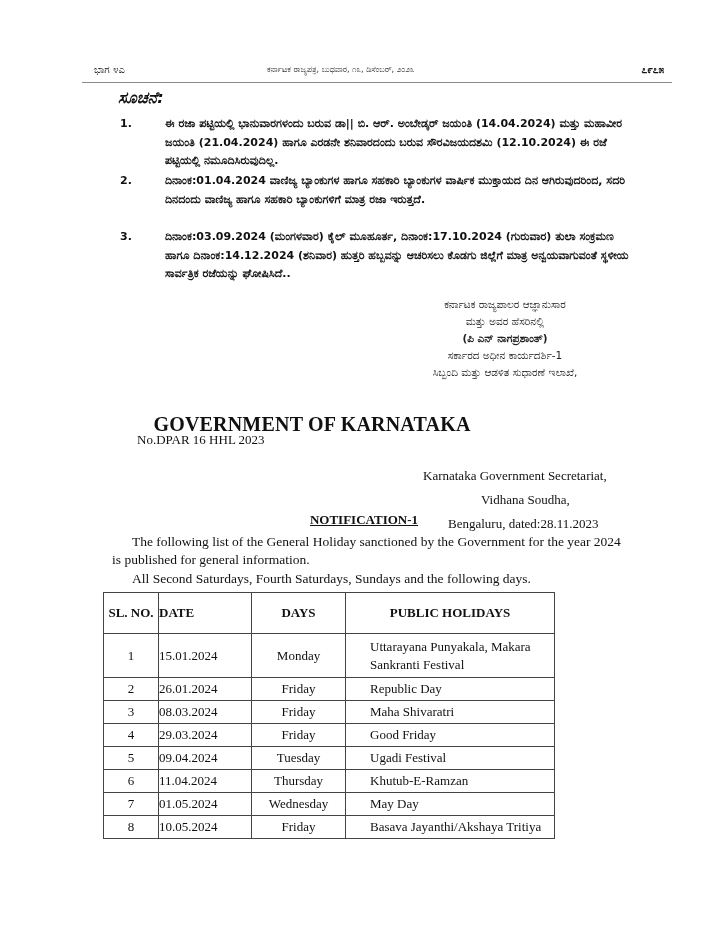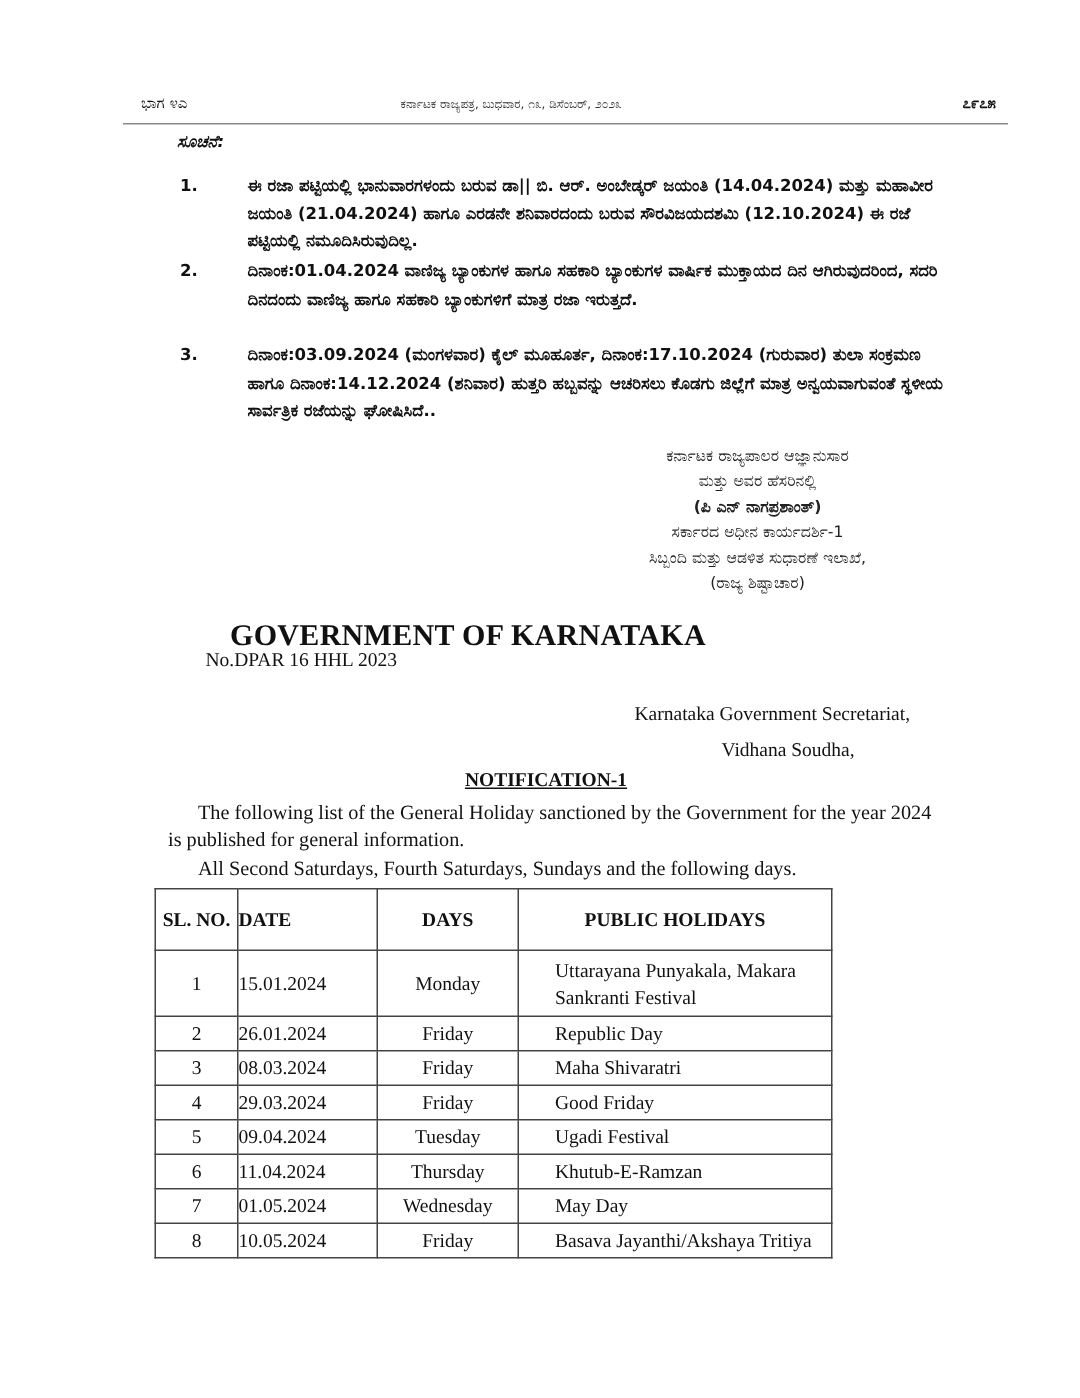--- a/index.html
+++ b/index.html
@@ -5,21 +5,21 @@
   html, body { margin:0; padding:0; background:#ffffff; }
   body { width:720px; height:932px; position:relative; overflow:hidden; color:#111; }
   .kn { font-family:"DejaVu Sans", sans-serif; }
   .serif { font-family:"Liberation Serif", serif; }
 
   #hdr { position:absolute; left:82px; top:60px; width:590px; height:22px; border-bottom:1.5px solid #8a8a8a; font-size:9px; }
   #hdr-left { position:absolute; left:12px; top:4px; font-weight:normal; font-size:10px; }
   #hdr-center { position:absolute; left:185px; top:5px; font-size:8px; color:#333; }
   #hdr-right { position:absolute; right:8px; top:4px; font-weight:bold; font-size:10px; }
 
-  #note-title { position:absolute; left:118px; top:88px; font-size:11px; font-weight:bold; font-style:italic; }
+  #note-title { position:absolute; left:118px; top:88px; font-size:16px; font-weight:bold; font-style:italic; }
 
   .note { position:absolute; left:112px; width:530px; font-size:11px; font-weight:bold; line-height:18.5px; }
   .note .num { position:absolute; left:8px; top:0; }
   .note .txt { position:absolute; left:53px; width:470px; }
   #note1 { top:115px; }
   #note2 { top:172px; }
   #note3 { top:228px; }
 
   #sign { position:absolute; left:385px; width:240px; top:296px; text-align:center; font-size:10.5px; line-height:17px; color:#222; }
   #sign .b { font-weight:bold; }
@@ -70,28 +70,28 @@
   <span class="num">3.</span>
   <div class="txt">ದಿನಾಂಕ:03.09.2024 (ಮಂಗಳವಾರ) ಕೈಲ್ ಮೂಹೂರ್ತ, ದಿನಾಂಕ:17.10.2024 (ಗುರುವಾರ) ತುಲಾ ಸಂಕ್ರಮಣ ಹಾಗೂ ದಿನಾಂಕ:14.12.2024 (ಶನಿವಾರ) ಹುತ್ತರಿ ಹಬ್ಬವನ್ನು ಆಚರಿಸಲು ಕೊಡಗು ಜಿಲ್ಲೆಗೆ ಮಾತ್ರ ಅನ್ವಯವಾಗುವಂತೆ ಸ್ಥಳೀಯ ಸಾರ್ವತ್ರಿಕ ರಜೆಯನ್ನು ಘೋಷಿಸಿದೆ..</div>
 </div>
 
 <div id="sign" class="kn">
   <div>ಕರ್ನಾಟಕ ರಾಜ್ಯಪಾಲರ ಆಜ್ಞಾನುಸಾರ</div>
   <div>ಮತ್ತು ಅವರ ಹೆಸರಿನಲ್ಲಿ</div>
   <div class="b">(ಪಿ ಎನ್ ನಾಗಪ್ರಶಾಂತ್)</div>
   <div>ಸರ್ಕಾರದ ಅಧೀನ ಕಾರ್ಯದರ್ಶಿ-1</div>
   <div>ಸಿಬ್ಬಂದಿ ಮತ್ತು ಆಡಳಿತ ಸುಧಾರಣೆ ಇಲಾಖೆ,</div>
-  <div>(ರಾಜ್ಯ ಶಿಷ್ಟಾಚಾರ)</div>
 </div>
 
 <div id="gov-title" class="serif">GOVERNMENT OF KARNATAKA</div>
 <div id="order-no" class="serif">No.DPAR 16 HHL 2023</div>
 <div id="addr" class="serif">
   <div>Karnataka Government Secretariat,</div>
   <div>Vidhana Soudha,</div>
+  <div>Bengaluru, dated:28.11.2023</div>
 </div>
 
 <div id="notif-title" class="serif">NOTIFICATION-1</div>
 <div id="intro" class="serif">
   <div class="p1">The following list of the General Holiday sanctioned by the Government for the year 2024 is published for general information.</div>
   <div class="p2">All Second Saturdays, Fourth Saturdays, Sundays and the following days.</div>
 </div>
 
 <table id="holiday-table" class="serif">
   <thead>

